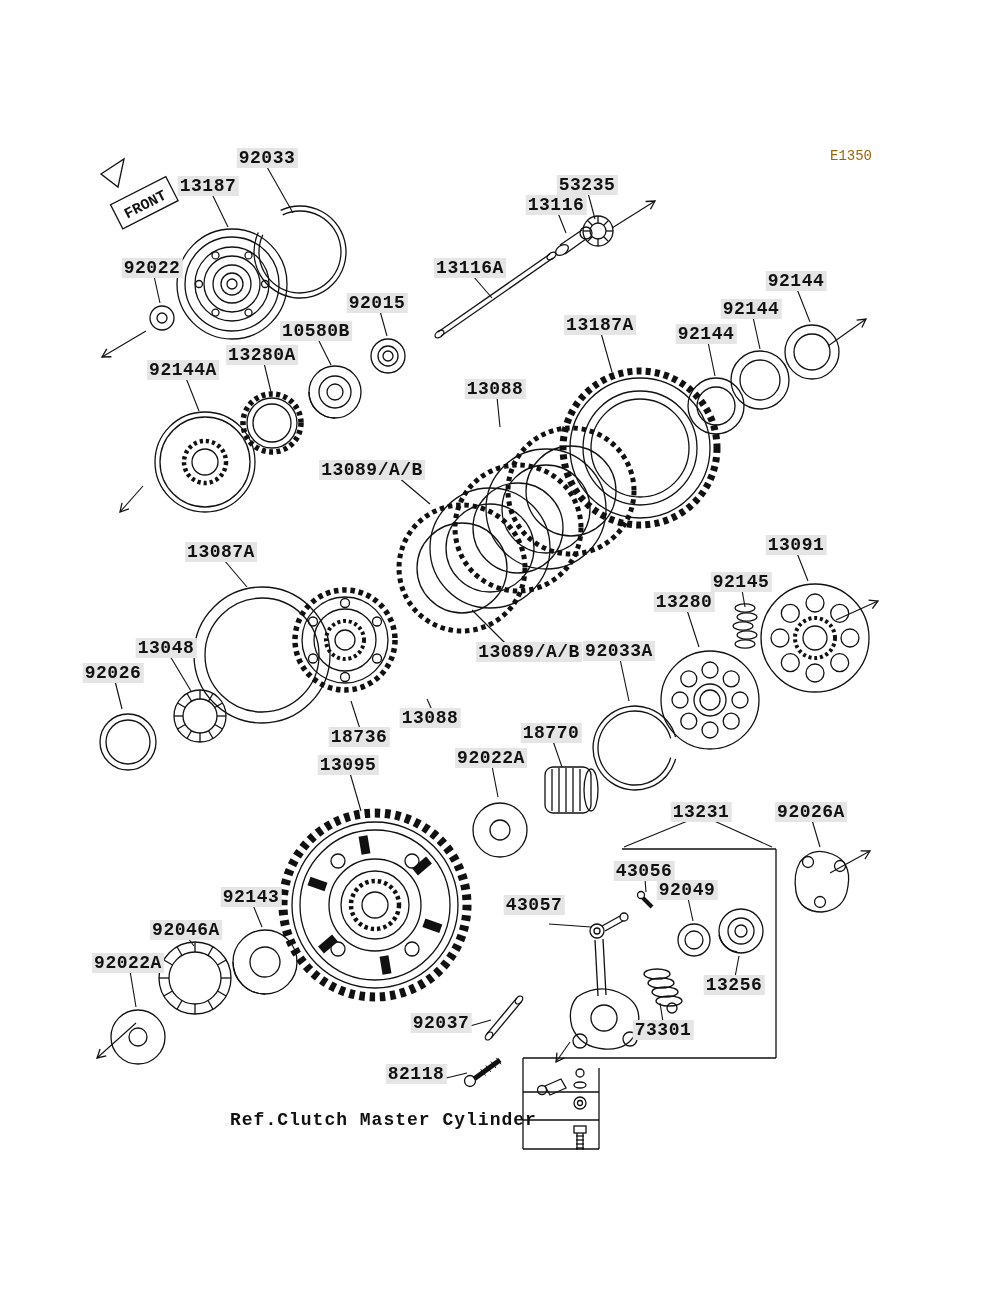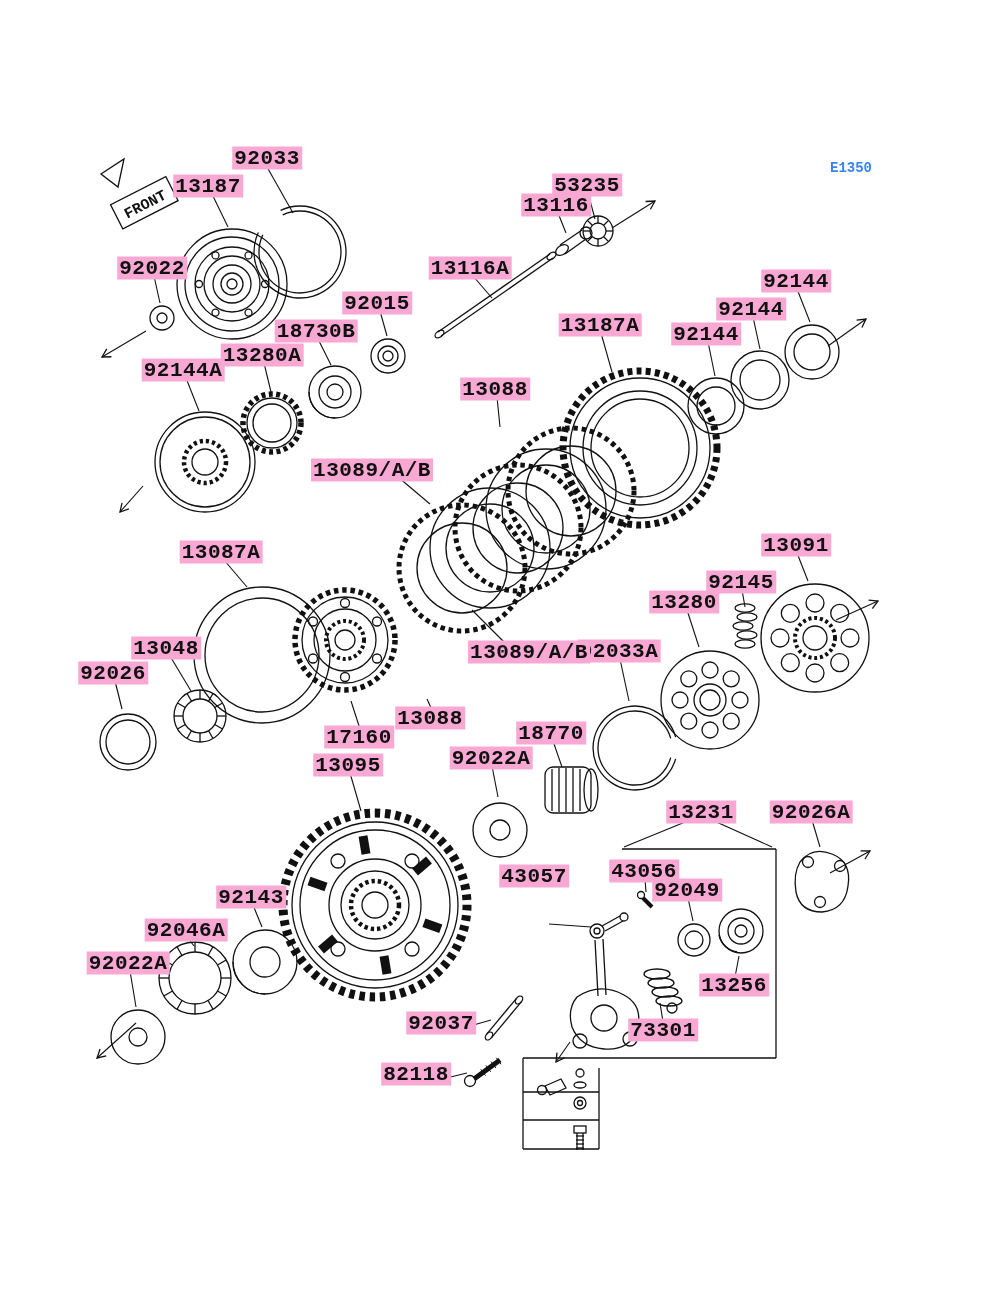--- a/index.html
+++ b/index.html
@@ -1,21 +1,21 @@
 <!DOCTYPE html>
 <html><head>
 <meta charset="utf-8">
 <style>
   html,body{margin:0;padding:0;background:#fff;}
   .page{position:relative;width:1000px;height:1309px;background:#ffffff;
         font-family:"Liberation Mono","DejaVu Sans Mono",monospace;overflow:hidden;}
   .art{position:absolute;left:0;top:0;width:1000px;height:1309px;}
-  .lbl{position:absolute;transform:translate(-50%,-50%);font-weight:bold;font-size:21px;
-       color:#111;background:#f9a8d4;padding:0 2px;white-space:nowrap;letter-spacing:.5px;}
-  .code{position:absolute;left:830px;top:160px;font-size:14px;font-weight:bold;color:#3b82f6;}
+  .lbl{position:absolute;transform:translate(-50%,-50%);font-weight:bold;font-size:18px;
+       color:#111;background:#e5e5e5;padding:0 2px;white-space:nowrap;letter-spacing:.5px;}
+  .code{position:absolute;left:830px;top:148px;font-size:14px;font-weight:normal;color:#a16207;}
   .ref{position:absolute;left:230px;top:1110px;font-size:18px;font-weight:bold;color:#111;letter-spacing:1px;}
 </style>
 </head>
 <body>
 
 <div class="page">
 
 <svg class="art" viewBox="0 0 1000 1309" xmlns="http://www.w3.org/2000/svg">
 <defs>
 <marker id="arr" viewBox="0 0 12 12" refX="10" refY="6" markerWidth="10" markerHeight="10" orient="auto">
@@ -438,48 +438,49 @@
 
 <div class="lbl" style="left:267px;top:158px">92033</div>
 <div class="lbl" style="left:208px;top:186px">13187</div>
 <div class="lbl" style="left:587px;top:185px">53235</div>
 <div class="lbl" style="left:556px;top:205px">13116</div>
 <div class="lbl" style="left:470px;top:268px">13116A</div>
 <div class="lbl" style="left:152px;top:268px">92022</div>
 <div class="lbl" style="left:796px;top:281px">92144</div>
 <div class="lbl" style="left:751px;top:309px">92144</div>
 <div class="lbl" style="left:377px;top:303px">92015</div>
-<div class="lbl" style="left:316px;top:331px">18730B</div>
+<div class="lbl" style="left:316px;top:331px">10580B</div>
 <div class="lbl" style="left:706px;top:334px">92144</div>
 <div class="lbl" style="left:600px;top:325px">13187A</div>
 <div class="lbl" style="left:262px;top:355px">13280A</div>
 <div class="lbl" style="left:183px;top:370px">92144A</div>
 <div class="lbl" style="left:495px;top:389px">13088</div>
 <div class="lbl" style="left:372px;top:470px">13089/A/B</div>
 <div class="lbl" style="left:221px;top:552px">13087A</div>
 <div class="lbl" style="left:796px;top:545px">13091</div>
 <div class="lbl" style="left:741px;top:582px">92145</div>
 <div class="lbl" style="left:684px;top:602px">13280</div>
 <div class="lbl" style="left:166px;top:648px">13048</div>
 <div class="lbl" style="left:619px;top:651px">92033A</div>
 <div class="lbl" style="left:529px;top:652px">13089/A/B</div>
 <div class="lbl" style="left:113px;top:673px">92026</div>
 <div class="lbl" style="left:551px;top:733px">18770</div>
-<div class="lbl" style="left:359px;top:737px">17160</div>
+<div class="lbl" style="left:359px;top:737px">18736</div>
 <div class="lbl" style="left:430px;top:718px">13088</div>
 <div class="lbl" style="left:348px;top:765px">13095</div>
 <div class="lbl" style="left:491px;top:758px">92022A</div>
 <div class="lbl" style="left:701px;top:812px">13231</div>
 <div class="lbl" style="left:811px;top:812px">92026A</div>
 <div class="lbl" style="left:644px;top:871px">43056</div>
 <div class="lbl" style="left:687px;top:890px">92049</div>
 <div class="lbl" style="left:251px;top:897px">92143</div>
-<div class="lbl" style="left:534px;top:876px">43057</div>
+<div class="lbl" style="left:534px;top:905px">43057</div>
 <div class="lbl" style="left:186px;top:930px">92046A</div>
 <div class="lbl" style="left:128px;top:963px">92022A</div>
 <div class="lbl" style="left:734px;top:985px">13256</div>
 <div class="lbl" style="left:441px;top:1023px">92037</div>
 <div class="lbl" style="left:663px;top:1030px">73301</div>
 <div class="lbl" style="left:416px;top:1074px">82118</div>
 
 <div class="code">E1350</div>
+<div class="ref">Ref.Clutch Master Cylinder</div>
 
 </div>
 
 </body></html>

